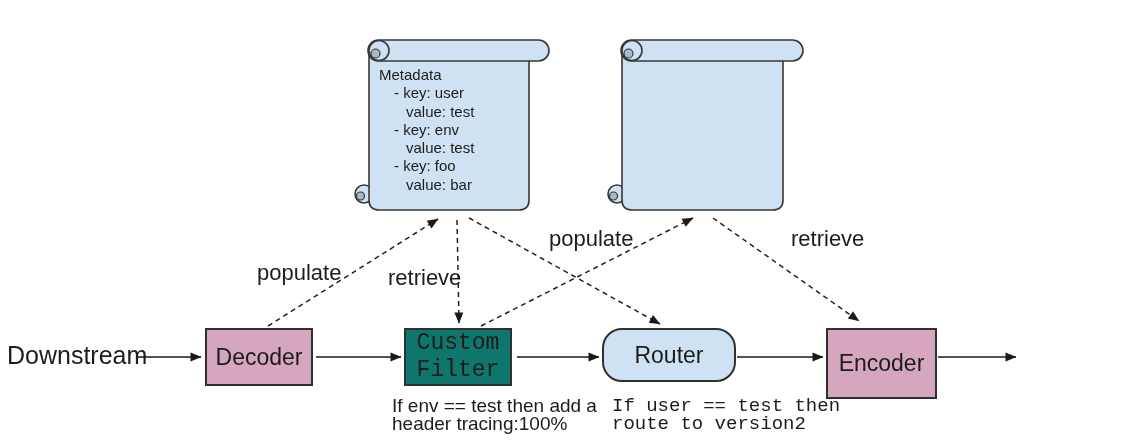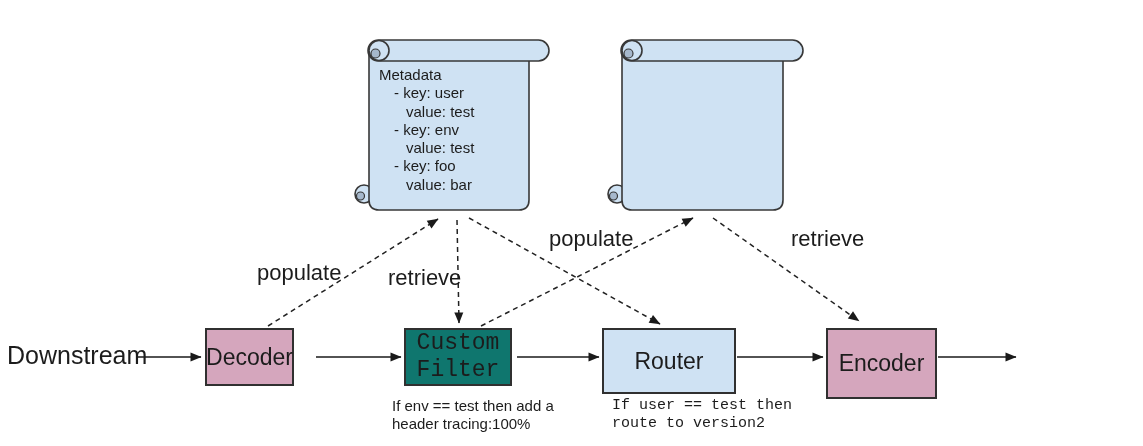--- a/index.html
+++ b/index.html
@@ -11,21 +11,21 @@
 
   .endpoint-label {
     position:absolute; font-size:25px; line-height:23px; white-space:nowrap;
   }
   .node {
     position:absolute; border:2px solid #303030; box-sizing:border-box;
     display:flex; align-items:center; justify-content:center; text-align:center;
   }
   .node-label { font-size:23px; line-height:27px; white-space:pre-line; }
   .node-caption {
-    position:absolute; font-size:15px; line-height:18px; white-space:pre-line; text-align:left;
+    position:absolute; font-size:19px; line-height:18px; white-space:pre-line; text-align:left;
   }
   .edge-label { position:absolute; font-size:22px; line-height:21px; white-space:nowrap; }
 
   .scroll-text { position:absolute; font-size:15px; line-height:18.3px; }
   .scroll-text .sline { white-space:nowrap; }
   .scroll-text .sline.key   { padding-left:15px; }
   .scroll-text .sline.value { padding-left:27px; }
 
   .shape       { stroke:#383838; stroke-width:1.6; }
   .shape-shade { stroke:#383838; stroke-width:1.2; }
@@ -74,28 +74,28 @@
       <path class="dashed-arrow" d="M268,326 L438,219" marker-end="url(#ah)"></path>
       <path class="dashed-arrow" d="M457,220 L459,323" marker-end="url(#ah)"></path>
       <path class="dashed-arrow" d="M469,218 L660,324" marker-end="url(#ah)"></path>
       <path class="dashed-arrow" d="M481,326 L693,218" marker-end="url(#ah)"></path>
       <path class="dashed-arrow" d="M713,218 L859,321" marker-end="url(#ah)"></path>
     </g>
   </svg>
 
   <div class="endpoint-label" style="left:7px; top:344px;">Downstream</div>
 
-  <div class="node" style="left: 205px; top: 328px; width: 89px; height: 58px; background-color: rgb(213, 166, 189);">
+  <div class="node" style="left: 205px; top: 328px; width: 108px; height: 58px; background-color: rgb(213, 166, 189);">
     <span class="node-label">Decoder</span>
   </div>
   <div class="node" style="left: 404px; top: 328px; width: 108px; height: 58px; background-color: #0f766e; font-family: Liberation Mono, monospace;">
     <span class="node-label">Custom
 Filter</span>
   </div>
-  <div class="node" style="left: 602px; top: 328px; width: 134px; height: 66px; background-color: rgb(207, 226, 243);">
+  <div class="node" style="left: 602px; top: 328px; width: 134px; height: 54px; background-color: rgb(207, 226, 243); border-radius: 20px;">
     <span class="node-label">Router</span>
   </div>
   <div class="node" style="left: 826px; top: 328px; width: 111px; height: 71px; background-color: rgb(213, 166, 189);">
     <span class="node-label">Encoder</span>
   </div>
 
   <div class="node-caption" style="left:392px; top:397px;">If env == test then add a
 header tracing:100%</div>
   <div class="node-caption" style="left:612px; top:397px;font-family:Liberation Mono, monospace;">If user == test then
 route to version2</div>

